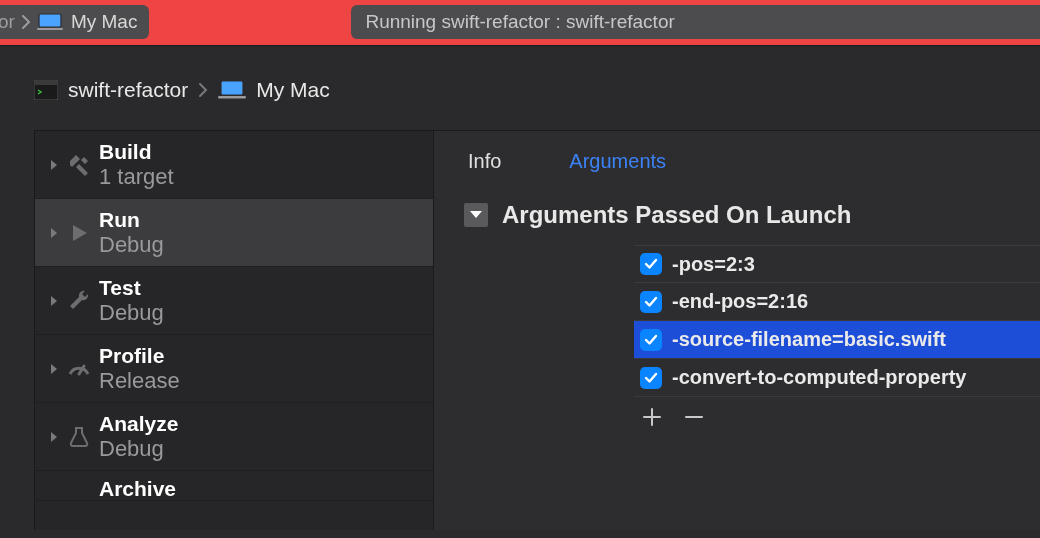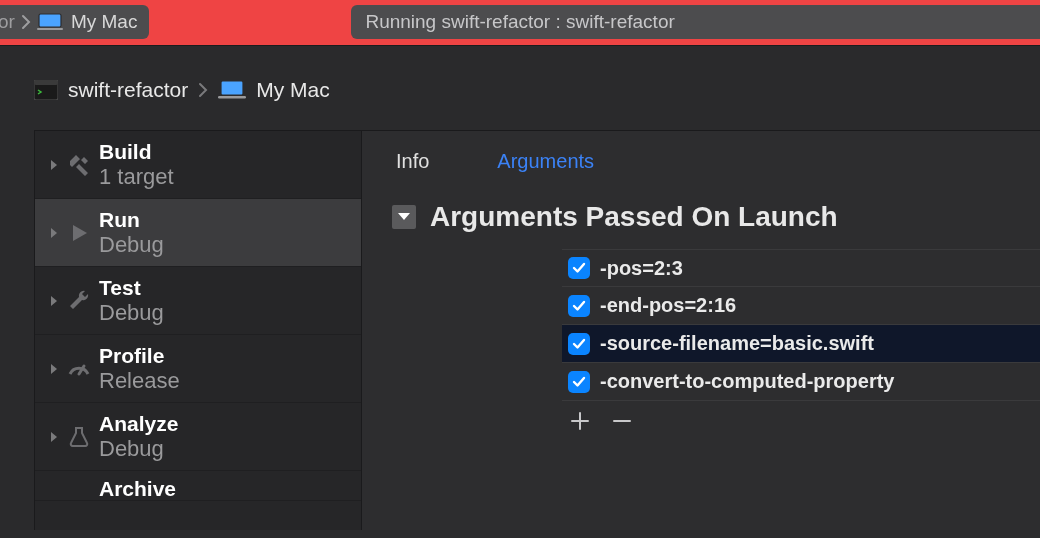--- a/index.html
+++ b/index.html
@@ -64,21 +64,21 @@
 
   
   .main-area {
     display: flex;
     border-top: 1px solid #1a1a1c;
     margin: 0 0 0 34px;
     height: 400px;
   }
 
   .left-col {
-    width: 328px;
+    width: 400px;
     border-left: 1px solid #1a1a1c;
     border-right: 1px solid #1a1a1c;
     background: #262628;
   }
   .phase-row {
     display: flex;
     align-items: center;
     height: 68px;
     padding-left: 12px;
     border-bottom: 1px solid #1f1f21;
@@ -123,21 +123,21 @@
     align-items:center;
     cursor:pointer;
   }
   .tab.active { color:#3b82f6; }
   .tab.inactive { color:#e0e0e0; }
 
   .section-header {
     display:flex;
     align-items:center;
     padding: 10px 0 16px 30px;
-    font-size: 28px;
+    font-size: 24px;
     font-weight: 600;
   }
   .section-header .disclosure-box {
     width: 24px; height:24px;
     background:#5a5a5c;
     display:inline-flex; align-items:center; justify-content:center;
     margin-right: 14px;
     border-radius:2px;
   }
 
@@ -146,21 +146,21 @@
     margin-right: 0;
   }
   .arg-row {
     display:flex;
     align-items:center;
     height: 38px;
     border-bottom: 1px solid #3a3a3c;
     padding-left: 6px;
   }
   .arg-row:first-child { border-top: 1px solid #3a3a3c; }
-  .arg-row.selected { background:#0f172a; }
+  .arg-row.selected { background:#1d4ed8; }
   .arg-check {
     width:22px; height:22px;
     border-radius:5px;
     background:#0a84ff;
     display:inline-flex; align-items:center; justify-content:center;
     margin-right: 10px;
   }
   .arg-text {
     font-size: 20px;
     color: #eaeaea;

